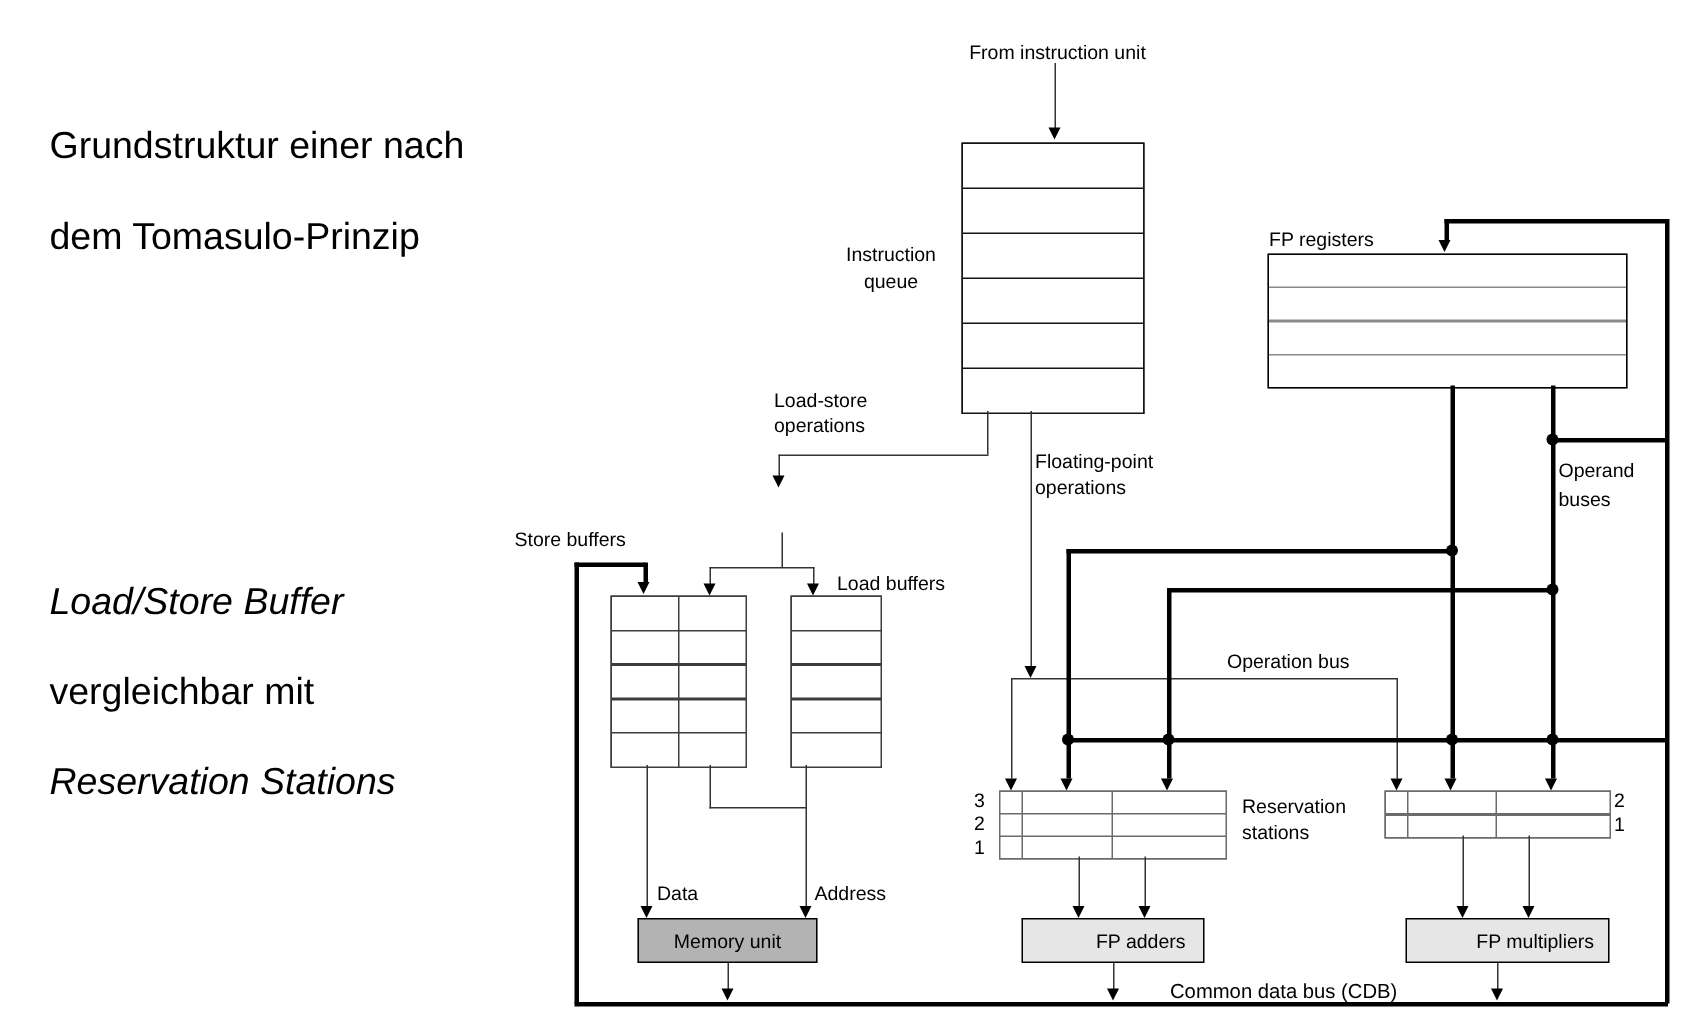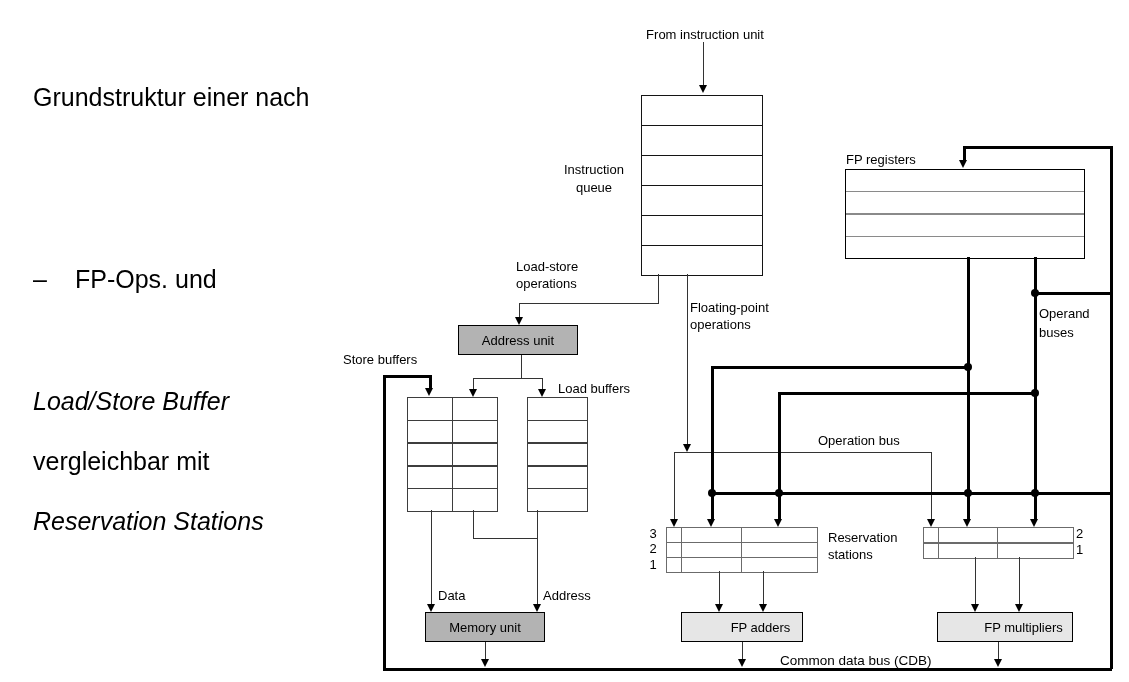--- a/index.html
+++ b/index.html
@@ -41,21 +41,21 @@
   .rsnum{position:absolute;display:flex;flex-direction:column;font-size:13px;}
   .rsnum span{flex:1;line-height:15px;}
   .rt{text-align:center;}
 </style>
 </head>
 <body>
 
 <div id="stage">
 
   <div class="tl" style="top:82px">Grundstruktur einer nach</div>
-  <div class="tl" style="top:264px"><span class="dash">–</span><span>FP-Ops. und</span></div>
+  <div class="tl" style="top:143px">dem Tomasulo-Prinzip</div>
   <div class="tl it" style="top:386px">Load/Store Buffer</div>
   <div class="tl" style="top:446px">vergleichbar mit</div>
   <div class="tl it" style="top:506px">Reservation Stations</div>
 
   <div class="lbl" style="left:630px;top:27px;width:150px;text-align:center">From instruction unit</div>
   <div class="lbl pre rt" style="left:550px;top:161px;width:88px;line-height:18px">Instruction
 queue</div>
   <div class="lbl" style="left:846px;top:152px">FP registers</div>
   <div class="lbl pre" style="left:516px;top:258px;line-height:17px">Load-store
 operations</div>
@@ -128,23 +128,20 @@
   <div class="rsnum rt" style="left:645px;top:526px;width:16px;height:46px">
     <span>3</span>
     <span>2</span>
     <span>1</span>
   </div>
   <div class="rsnum" style="left:1076px;top:526px;width:14px;height:32px">
     <span>2</span>
     <span>1</span>
   </div>
 
-  <div class="ubox gray" style="left:458px;top:325px;width:120px;height:30px">
-      <span>Address unit</span>
-    </div>
   <div class="ubox gray" style="left:425px;top:612px;width:120px;height:30px">
       <span>Memory unit</span>
     </div>
   <div class="ubox lgray" style="left:681px;top:612px;width:122px;height:30px">
       <span>FP adders</span>
     </div>
   <div class="ubox lgray" style="left:937px;top:612px;width:136px;height:30px">
       <span>FP multipliers</span>
     </div>
 

